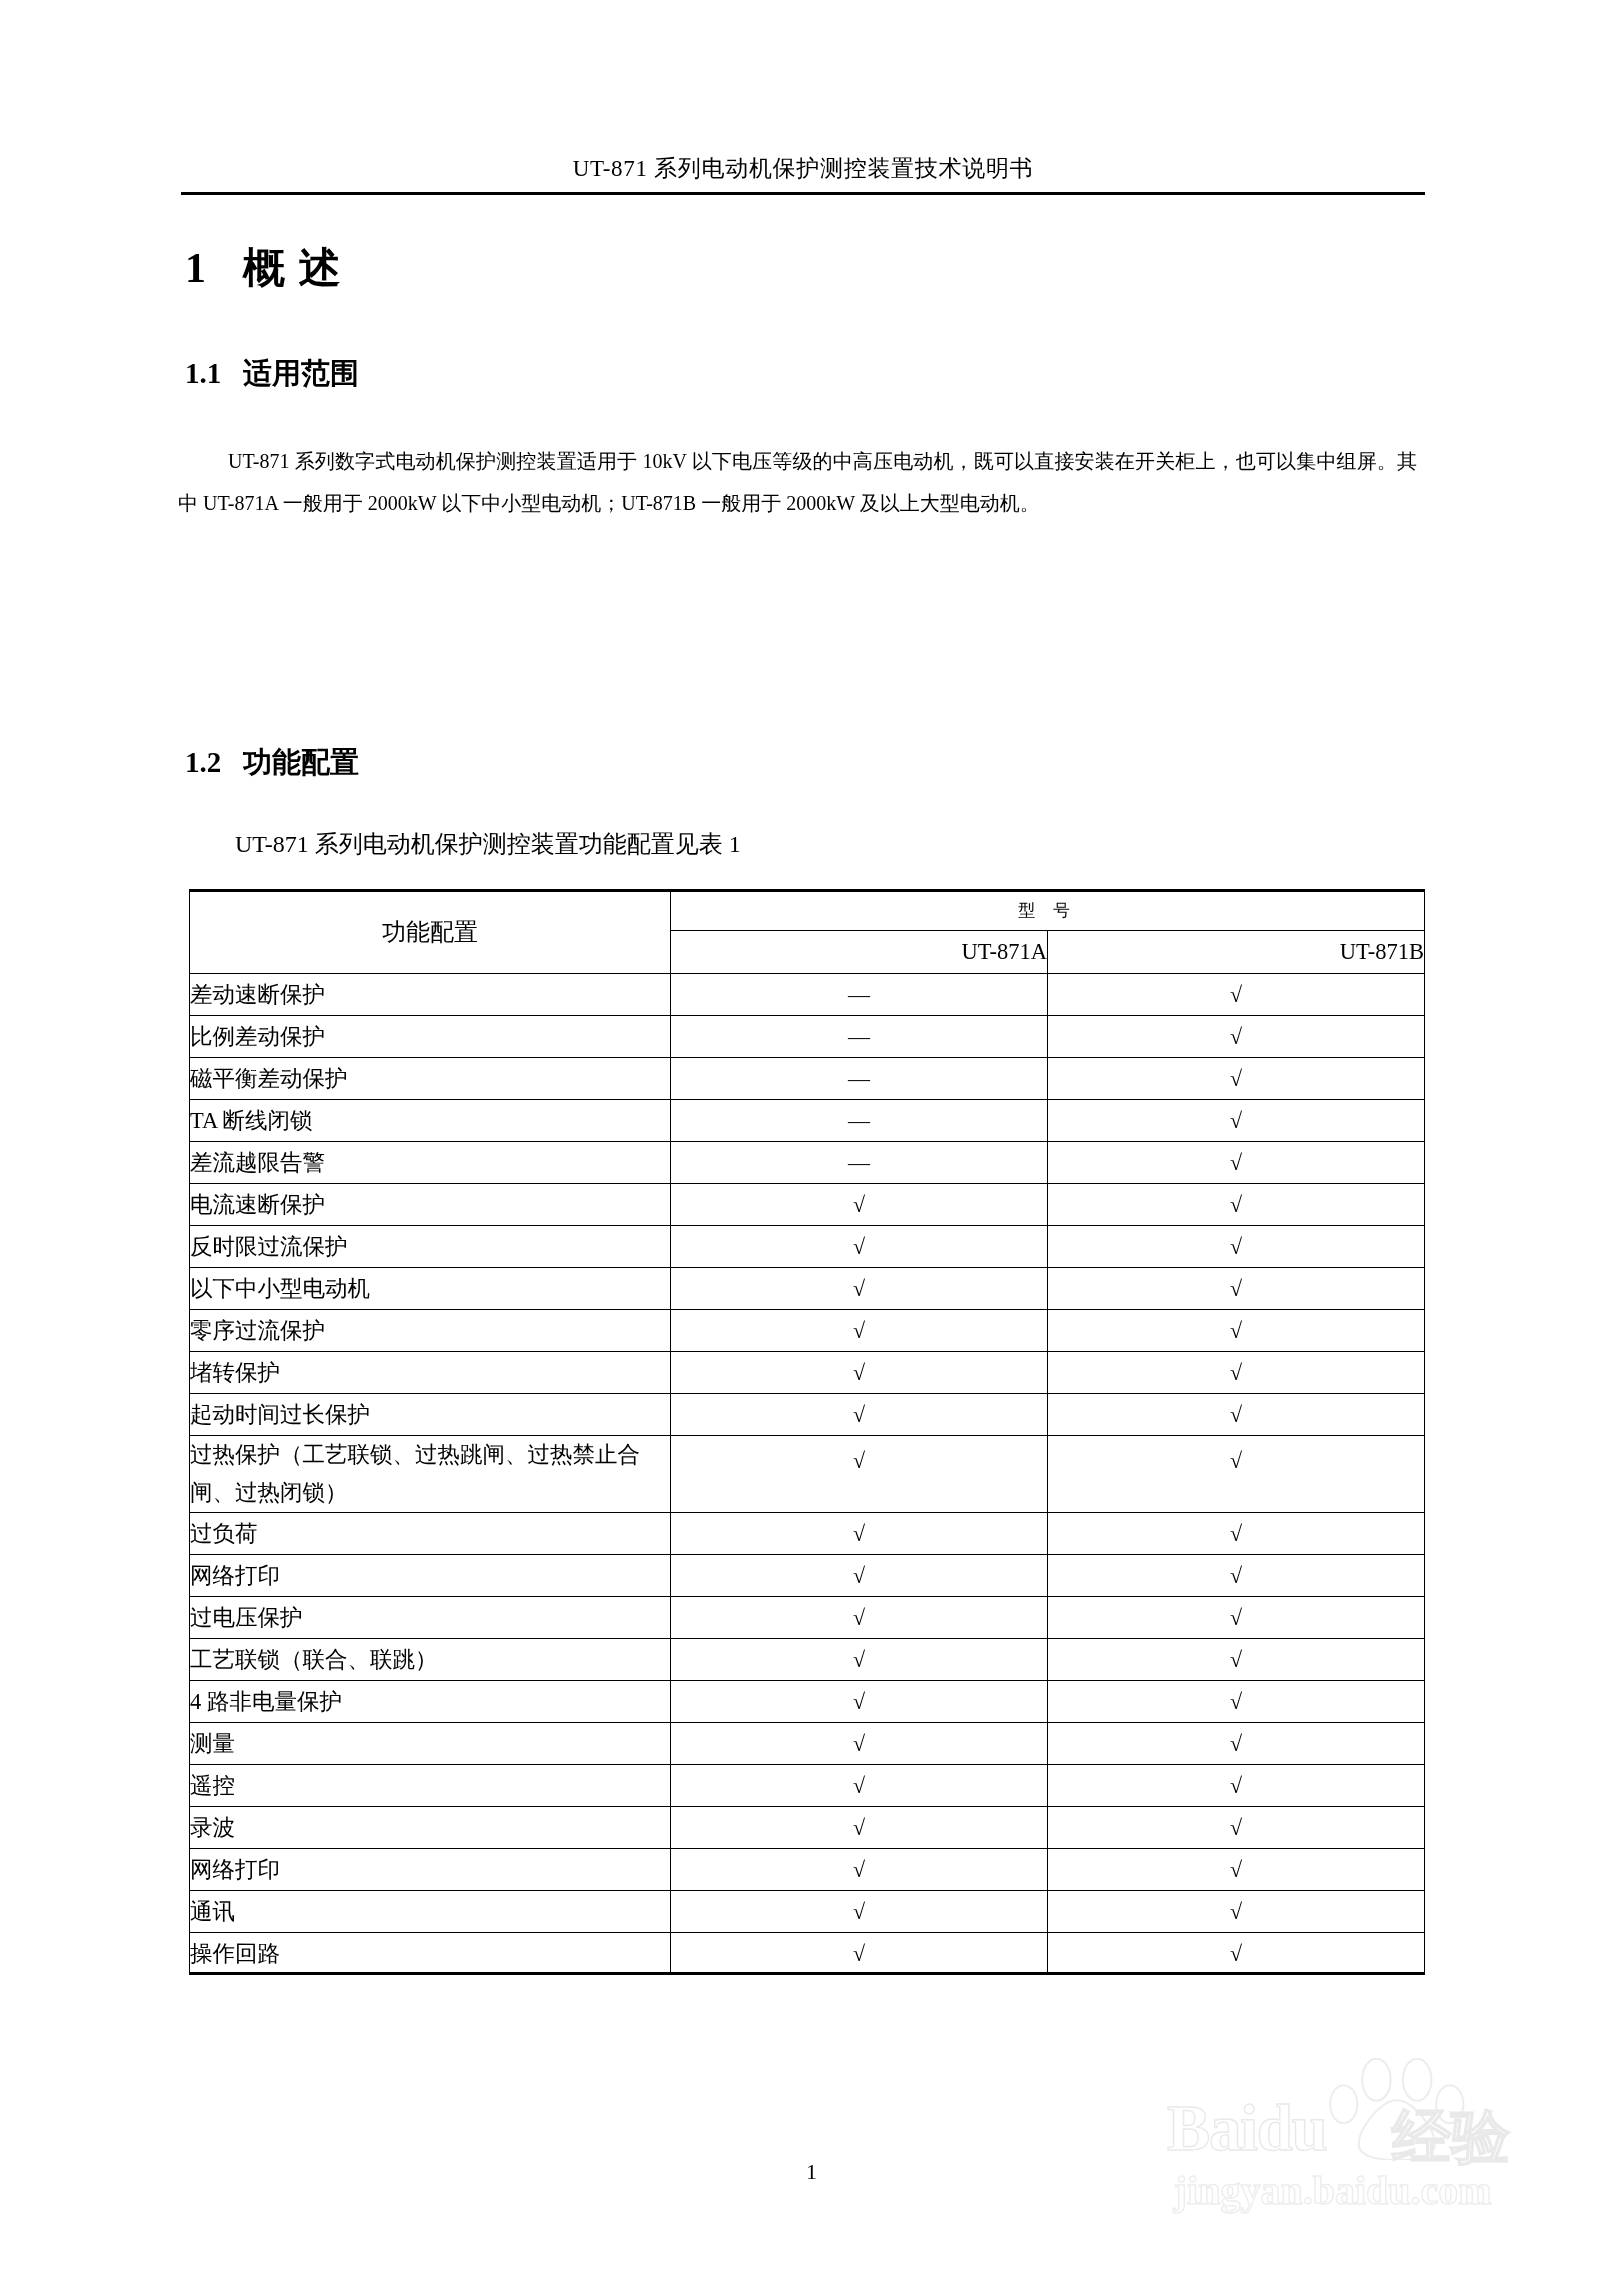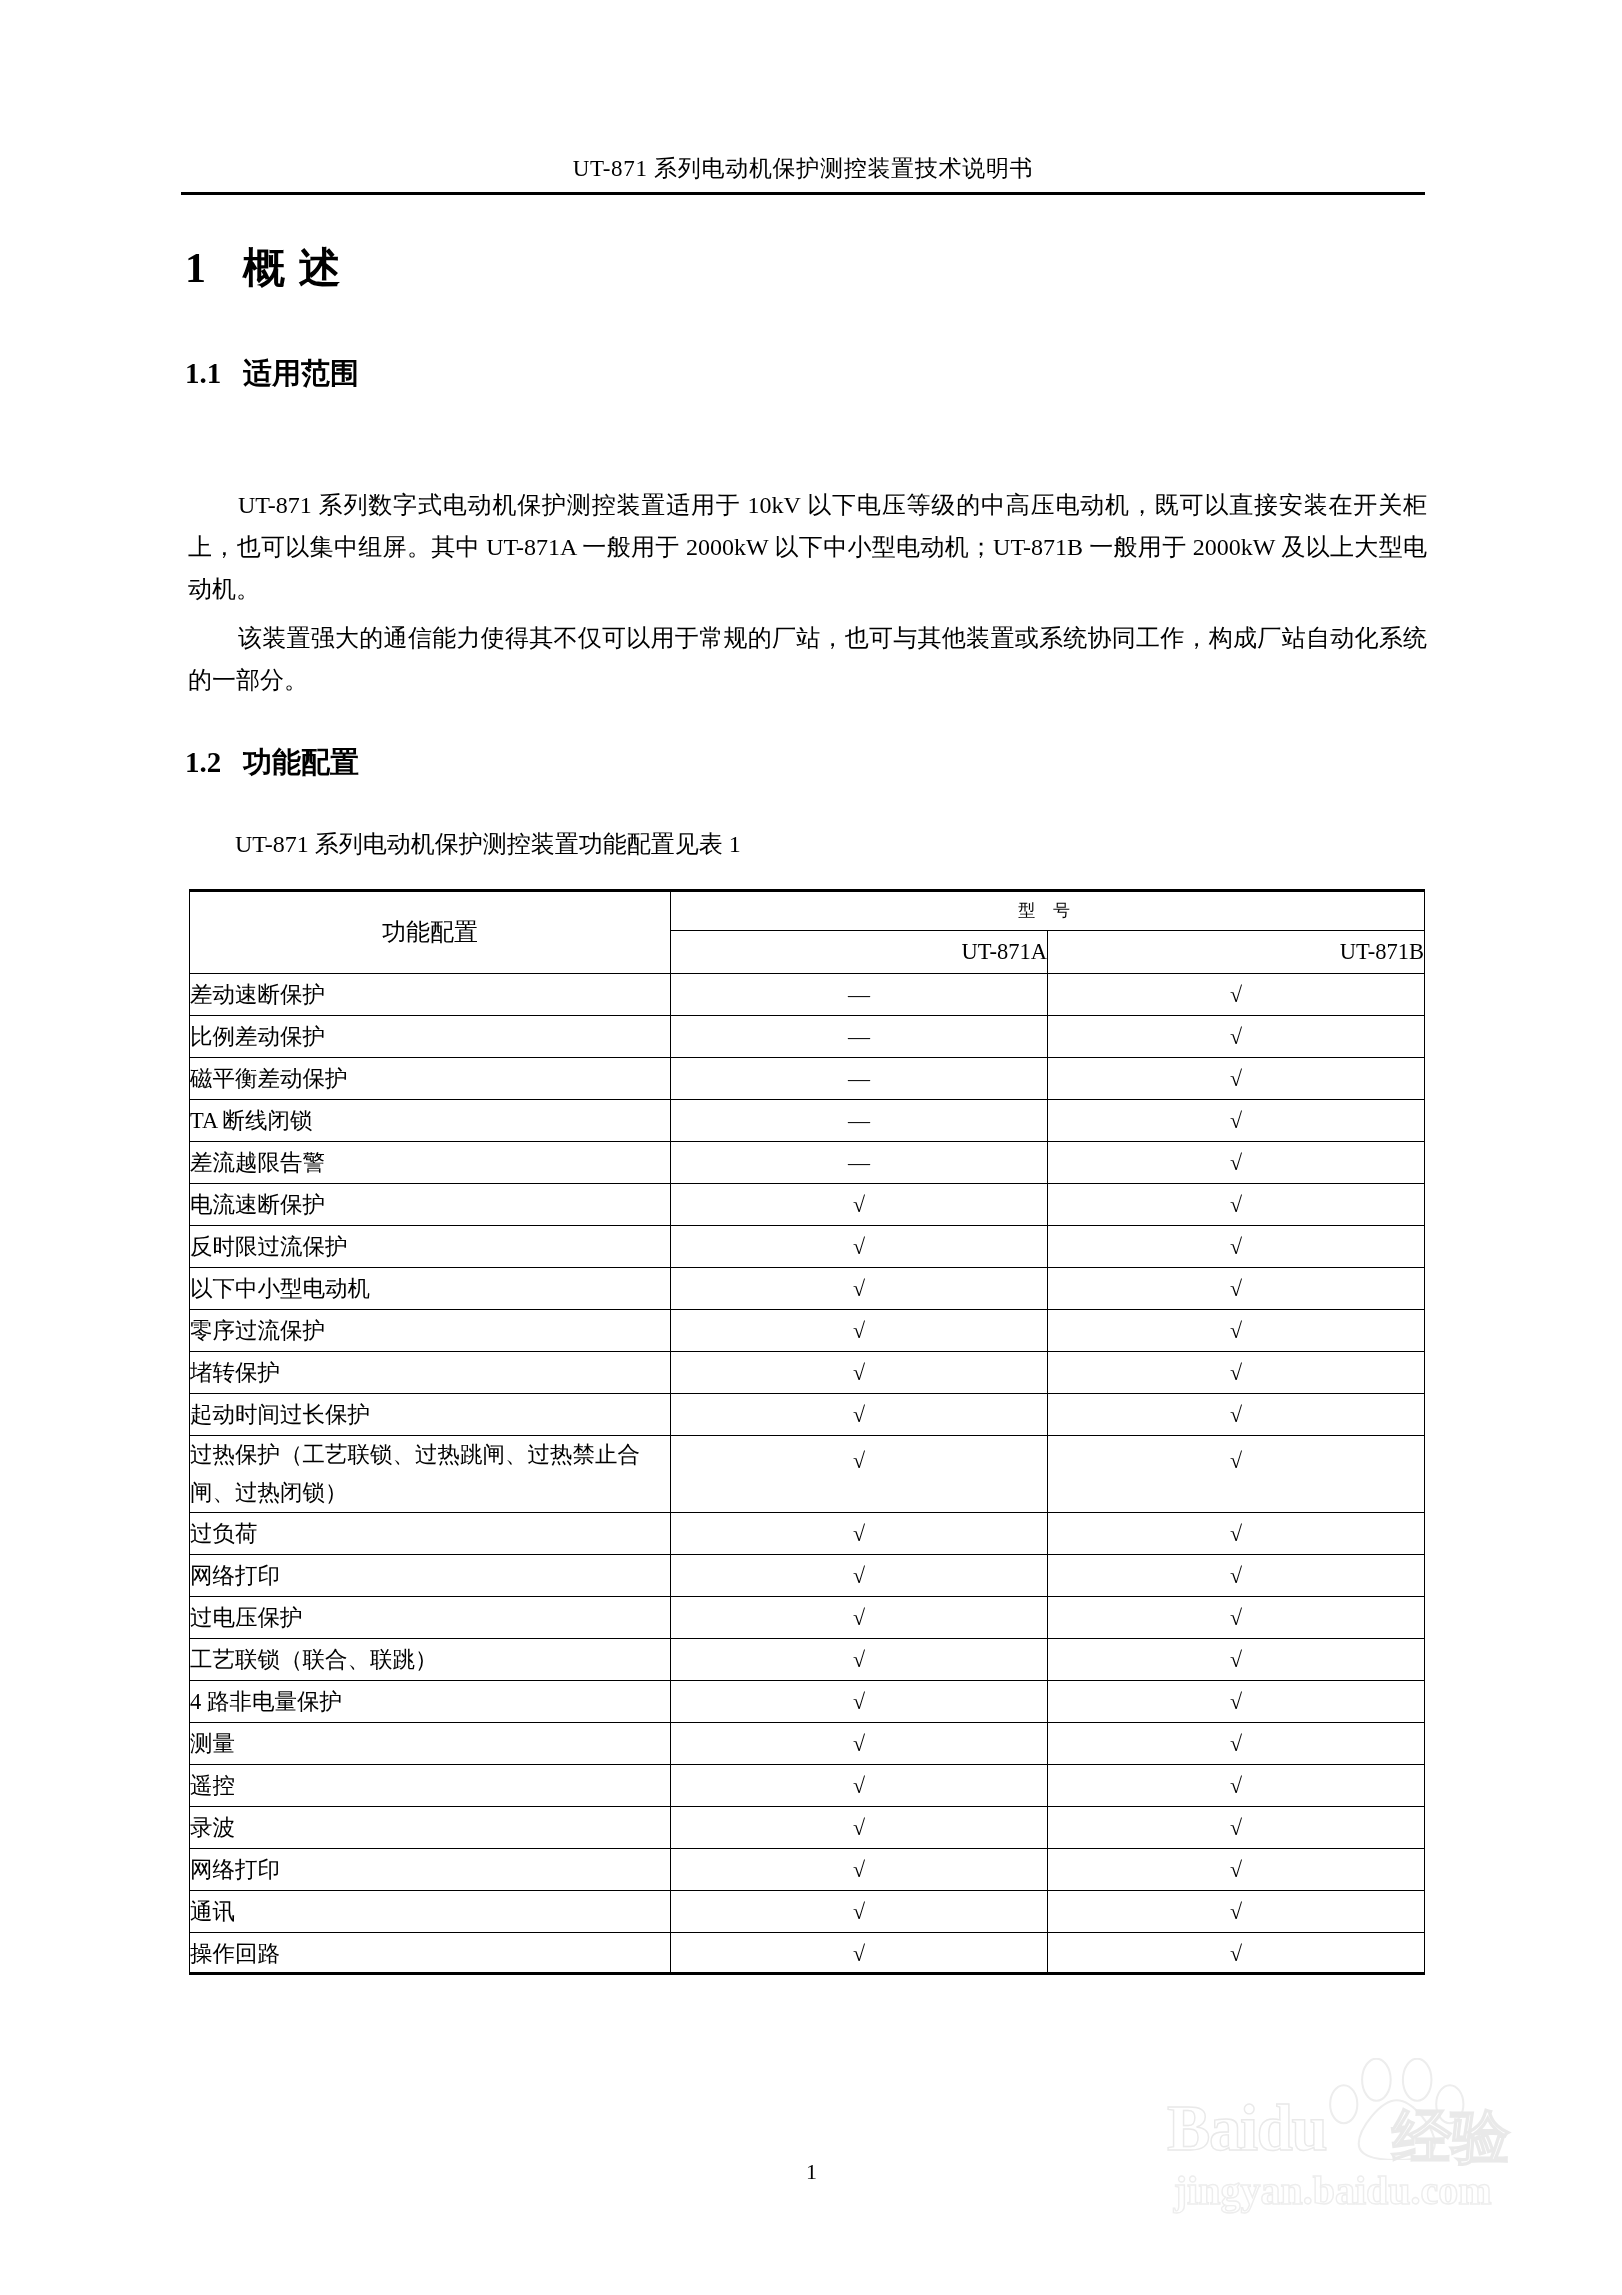--- a/index.html
+++ b/index.html
@@ -30,25 +30,24 @@
     position:absolute; left:185px; top:240px;
     font-size:42px; font-weight:bold; letter-spacing:1.4px;
     white-space:pre;
   }
   .h2 { position:absolute; font-size:29px; font-weight:bold; white-space:pre; }
   .h2-a { left:185px; top:354px; }
   .h2-b { left:185px; top:743px; }
 
   
   .para {
-    position:absolute; left:188px; width:1239px;
-    font-size:24px; line-height:42px;
+    position:absolute; left:178px; width:1239px;
+    font-size:20px; line-height:42px;
     text-align:justify; text-justify:inter-ideograph;
     text-indent:50px;
-    margin-top:44px;
   }
   .para-1 { top:440px; }
   .para-2 { top:573px; }
   .caption {
     position:absolute; left:185px; top:825px; width:1239px;
     font-size:24px; line-height:38px; text-indent:50px;
   }
 
   
   .tbl-wrap { position:absolute; left:189px; top:889px; width:1235px; }
@@ -134,21 +133,20 @@
 
 <div class="page">
 
   <div class="runhead">UT-871 系列电动机保护测控装置技术说明书</div>
   <div class="runhead-rule"></div>
 
   <div class="h1">1   概 述</div>
 
   <div class="h2 h2-a">1.1   适用范围</div>
   <div class="para para-1">UT-871 系列数字式电动机保护测控装置适用于 10kV 以下电压等级的中高压电动机，既可以直接安装在开关柜上，也可以集中组屏。其中 UT-871A 一般用于 2000kW 以下中小型电动机；UT-871B 一般用于 2000kW 及以上大型电动机。</div>
-  <div class="para para-2">该装置强大的通信能力使得其不仅可以用于常规的厂站，也可与其他装置或系统协同工作，构成厂站自动化系统的一部分。</div>
 
   <div class="h2 h2-b">1.2   功能配置</div>
   <div class="caption">UT-871 系列电动机保护测控装置功能配置见表 1</div>
 
   <div class="tbl-wrap">
     <table class="cfg">
       <colgroup>
         <col class="c-name">
           <col class="c-a">
           <col class="c-b">

